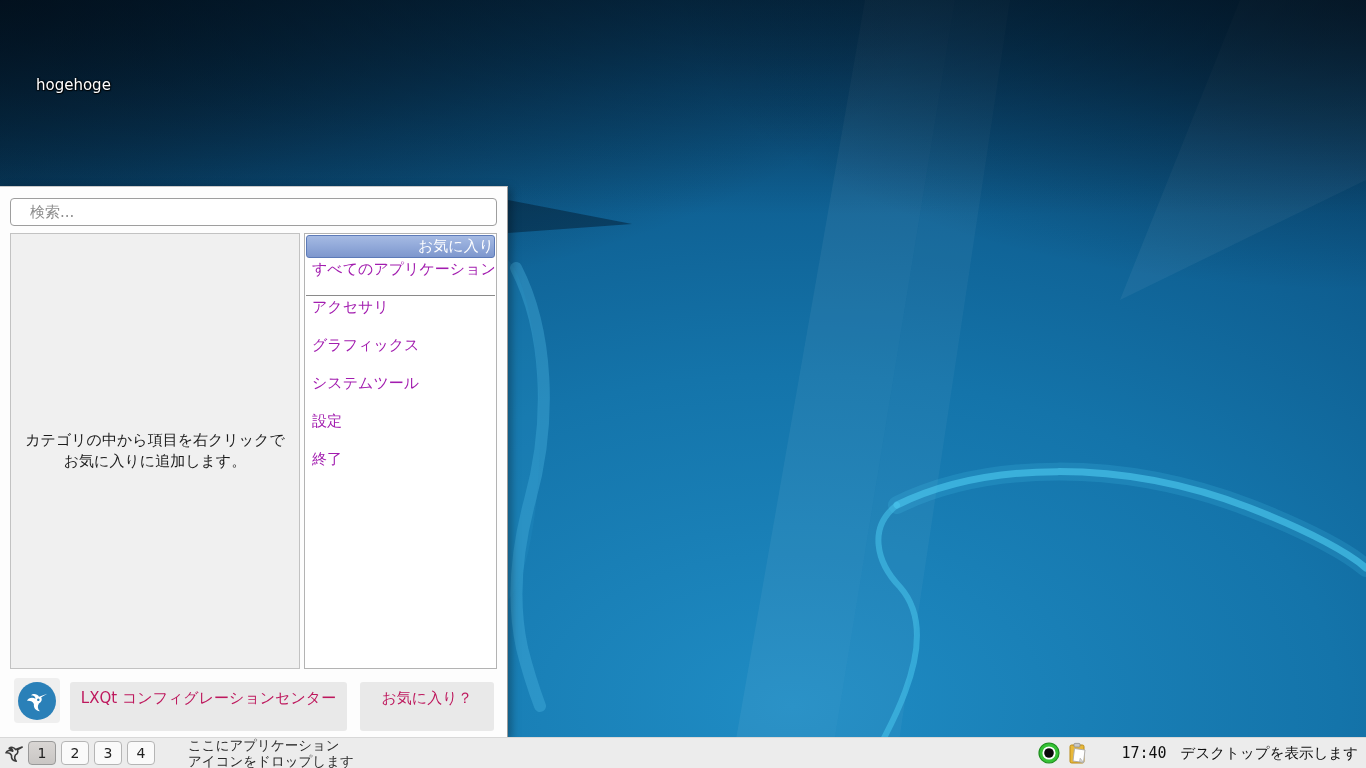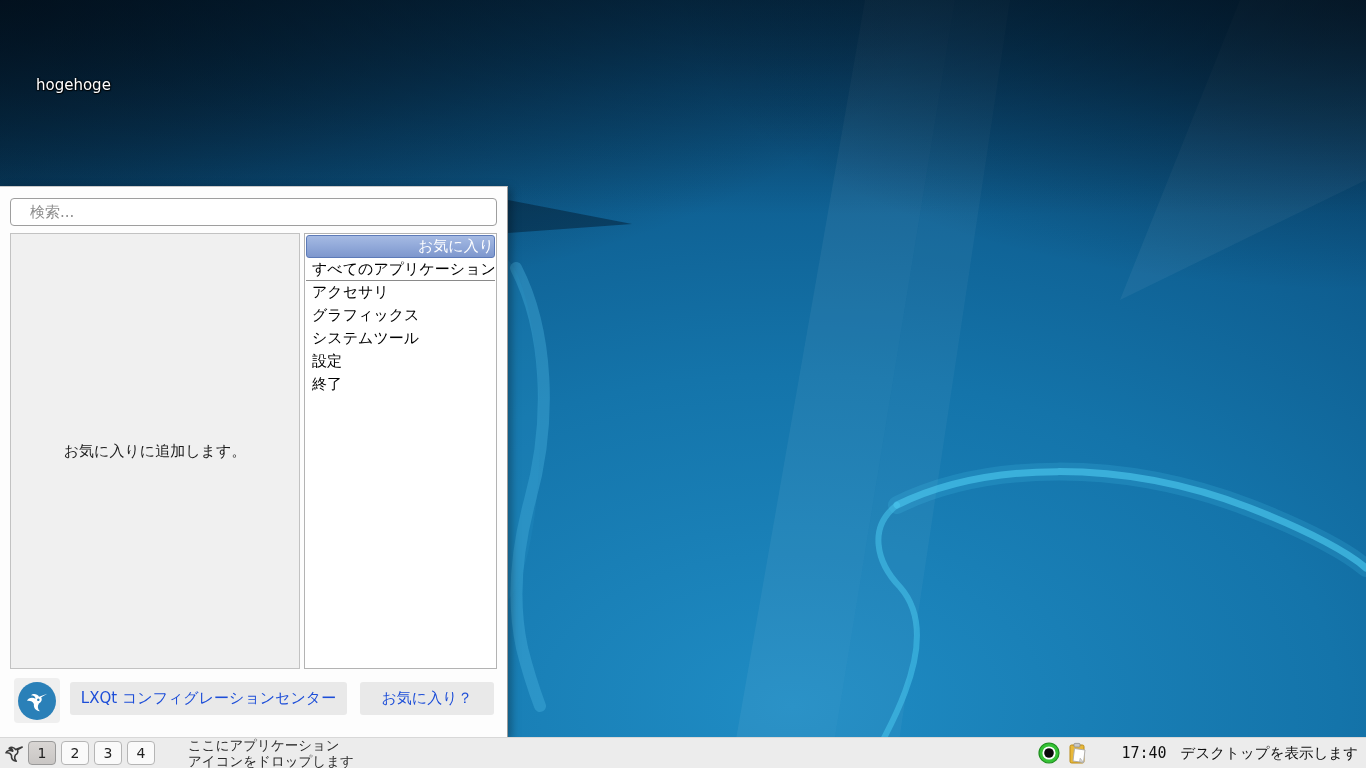--- a/index.html
+++ b/index.html
@@ -50,34 +50,34 @@
     display:flex; align-items:center; justify-content:center;
   }
   .fav-hint { text-align:center; font-size:15px; line-height:21px; color:#1b1b1b; }
 
   .cat-panel {
     position:absolute; left:304px; top:46px; width:193px; height:436px;
     box-sizing:border-box; background:#ffffff; border:1px solid #b3b3b3;
     padding:1px 1px; overflow:hidden;
   }
   .cat-item {
-    height:23px; line-height:23px; font-size:15px; color:#000000;
+    height:38px; line-height:23px; font-size:15px; color:#a21caf;
     padding-left:6px; box-sizing:border-box; white-space:nowrap;
   }
   .cat-item.selected {
     background:linear-gradient(180deg,#a5bae3 0%, #8fa7d8 55%, #7e97cd 100%);
     border:1px solid #5c7ab8; border-radius:3px; color:#ffffff;
     height:23px; line-height:21px;text-align:right;
   }
   .cat-item.separated { border-bottom:1px solid #8a8a8a; }
 
   .menu-bottom-btn {
-    position:absolute; height:33px; line-height:33px;
+    position:absolute; height:49px; line-height:33px;
     background:#e9e9e9; border-radius:3px; text-align:center;
-    font-size:15px; color:#1d4ed8; box-sizing:border-box;
+    font-size:15px; color:#be185d; box-sizing:border-box;
   }
   .logo-btn {
     position:absolute; left:14px; top:491px; width:46px; height:45px;
     background:#efefef; border-radius:4px;
     display:flex; align-items:center; justify-content:center;
   }
   .logo-circle {
     width:38px; height:38px; border-radius:50%;
     background:#2a80b8; display:flex; align-items:center; justify-content:center;
   }
@@ -138,20 +138,21 @@
   <div class="wallpaper-shade"></div>
 
   <div class="desktop-label">hogehoge</div>
 
   <div class="menu">
 
     <input class="menu-search" type="text" value="" placeholder="検索..." style="">
 
     <div class="fav-panel">
       <div class="fav-hint">
+        <div>カテゴリの中から項目を右クリックで</div>
         <div>お気に入りに追加します。</div>
       </div>
     </div>
 
     <div class="cat-panel">
       <div class="cat-item selected">お気に入り</div>
       <div class="cat-item separated">すべてのアプリケーション</div>
       <div class="cat-item">アクセサリ</div>
       <div class="cat-item">グラフィックス</div>
       <div class="cat-item">システムツール</div>

